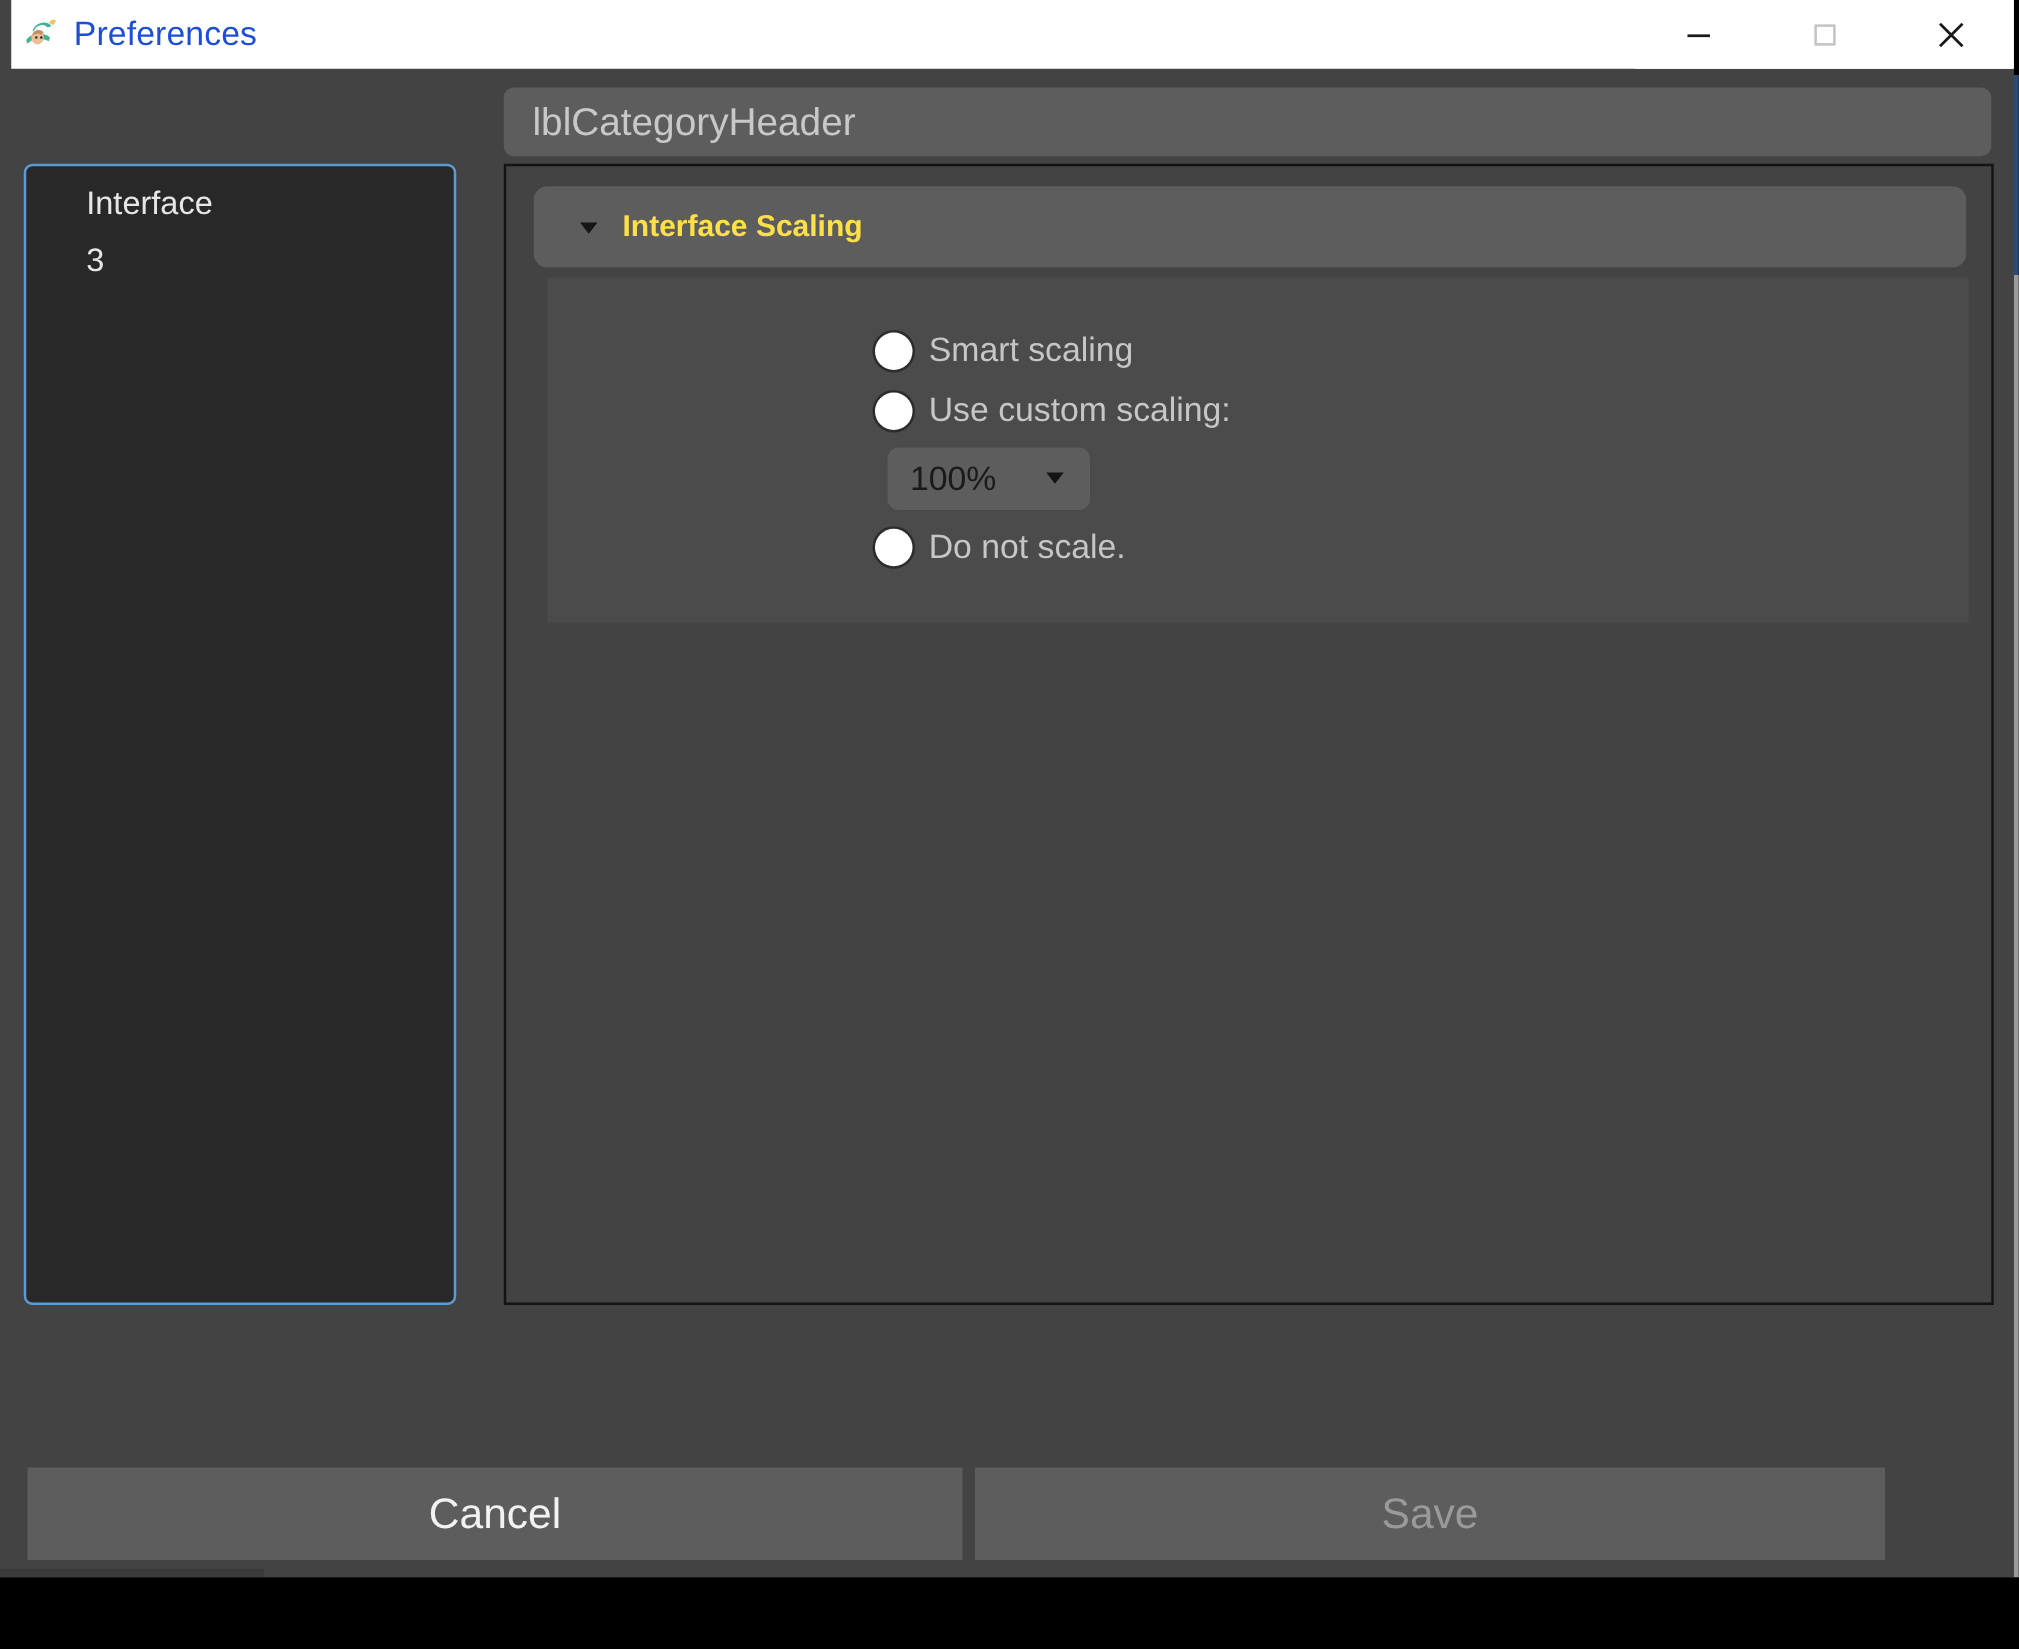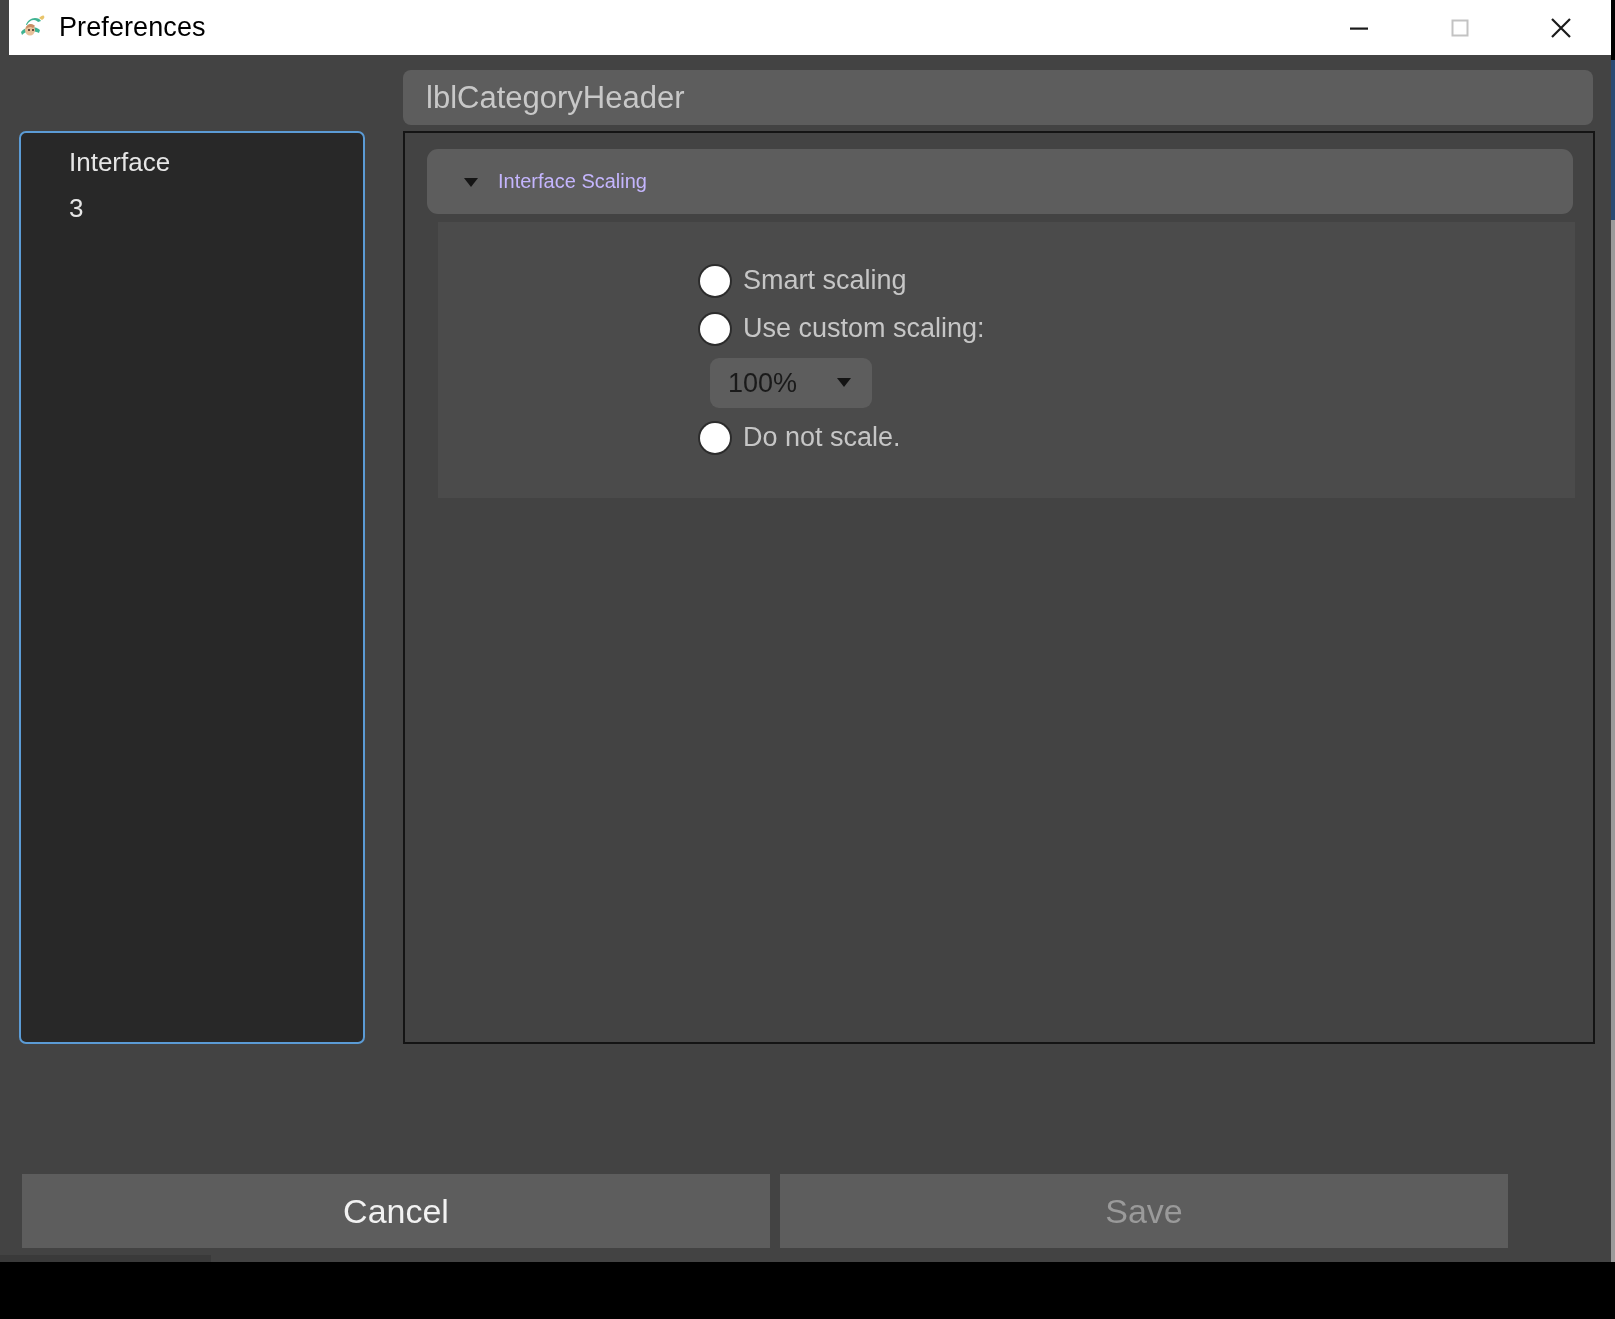--- a/index.html
+++ b/index.html
@@ -52,21 +52,21 @@
   #app-icon {
     width: 30px;
     height: 30px;
     margin-left: 8px;
     margin-right: 12px;
     flex: 0 0 auto;
     position: relative;
   }
   #title-text {
     font-size: 27px;
-    color: #000000;
+    color: #1d4ed8;
     letter-spacing: 0.1px;
     flex: 1 1 auto;
     white-space: nowrap;
   }
   .winbtn {
     width: 101px;
     height: 55px;
     display: flex;
     align-items: center;
     justify-content: center;
@@ -166,23 +166,24 @@
     align-items: center;
     cursor: default;
   }
   #group-caret {
     margin-left: 33px;
     margin-right: 16px;
     display: flex;
     align-items: center;
   }
   #group-title {
-    font-size: 20px;
-    color: #c4b5fd;
-    white-space: nowrap;
+    font-size: 24px;
+    color: #fde047;
+    white-space: nowrap;
+    font-weight: bold;
   }
 
   
   #group-body {
     position: absolute;
     left: 33px;
     top: 89px;
     width: 1137px;
     height: 276px;
     background: #4b4b4b;

